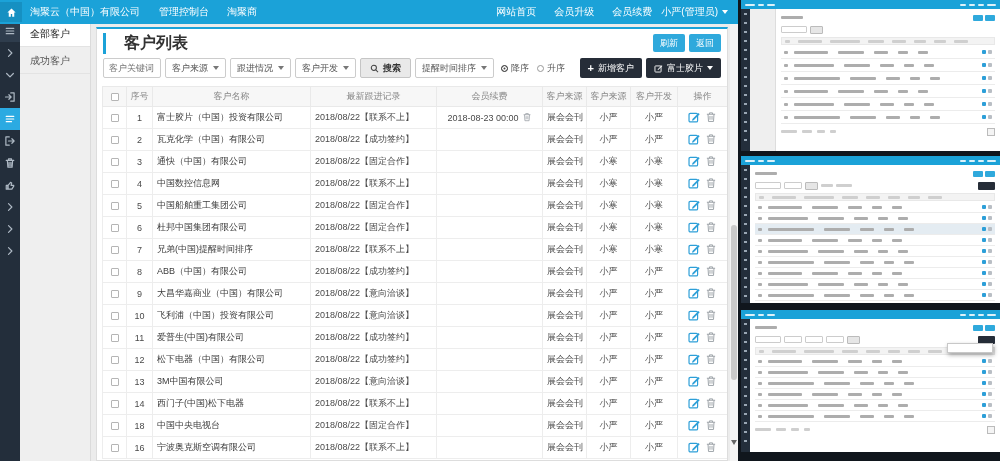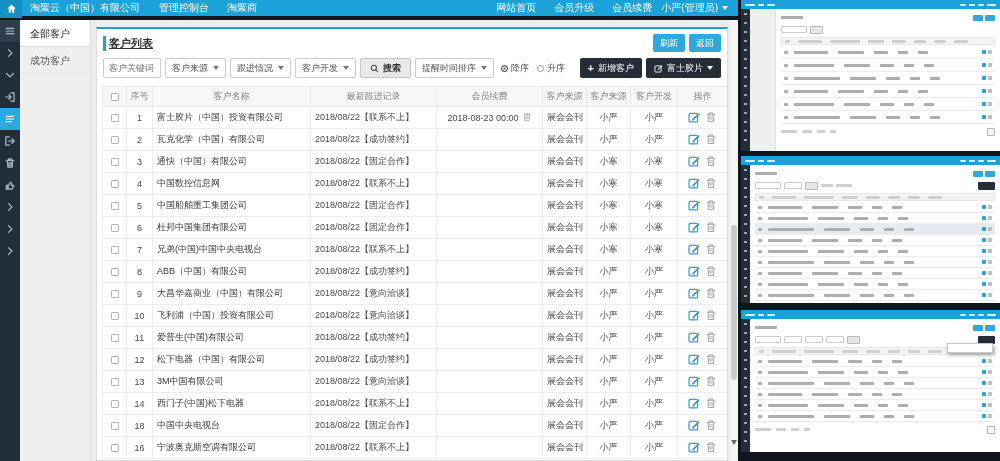--- a/index.html
+++ b/index.html
@@ -1,21 +1,21 @@
 <!DOCTYPE html>
 <html><head>
 <meta charset="utf-8">
 <style>
   * { margin:0; padding:0; box-sizing:border-box; }
   html,body { width:1000px; height:461px; overflow:hidden; background:#10161D;
     font-family:"Liberation Sans","DejaVu Sans",sans-serif; }
   .stage { position:relative; width:1000px; height:461px; }
 
   
-  .navbar { position:absolute; left:0; top:0; width:738px; height:16px; background:#1BA2D8;
+  .navbar { position:absolute; left:0; top:0; width:738px; height:24px; background:#1BA2D8;
     display:flex; align-items:center; color:#fff; font-size:10px; z-index:3; }
   .home-btn { width:22px; height:20px; background:#1690C2; display:flex; align-items:center; justify-content:center; flex:0 0 auto; }
   .nav-item { padding:0 9px; white-space:nowrap; cursor:default; }
   .nav-company { padding:0 10px 0 8px; }
   .nav-spacer { flex:1; }
   .nav-user { display:flex; align-items:center; gap:4px; padding-right:10px; }
   .caret-w { width:0; height:0; border-left:3px solid transparent; border-right:3px solid transparent; border-top:4px solid #fff; }
 
   
   .rail { position:absolute; left:0; top:20px; width:20px; height:441px; background:#232E3B; z-index:2; }
@@ -28,21 +28,21 @@
   .submenu { position:absolute; left:20px; top:20px; width:71px; height:441px; background:#EFEFEF;
     border-right:1px solid #DBDBDB; font-size:10px; color:#555; z-index:2; }
   .submenu-item { height:27px; line-height:27px; padding-left:10px; border-bottom:1px solid #E3E3E3; white-space:nowrap; overflow:hidden; }
   .submenu-item.active { background:#FFF; color:#222; }
 
   
   .content { position:absolute; left:91px; top:20px; width:639px; height:441px; background:#ECECEC; }
   .panel { position:absolute; left:5px; right:2px; top:7px; bottom:0; background:#fff;
     border:1px solid #DDD; border-top:2px solid #1BA2D8; overflow:hidden; }
   .panel-head { height:28px; display:flex; align-items:center; padding:0 6px; }
-  .panel-title { font-size:11px; font-weight:bold; color:#333; border-left:3px solid #1BA2D8; padding-left:3px;text-decoration:underline; }
+  .panel-title { font-size:16px; font-weight:bold; color:#333; border-left:3px solid #1BA2D8; padding-left:18px; }
   .head-spacer { flex:1; }
   .btn-blue { background:#2FA9DC; color:#fff; font-size:9px; height:18px; padding:0 7px; border:none; border-radius:2px; margin-left:4px; cursor:pointer; }
 
   .filter-bar { display:flex; align-items:center; padding:1px 6px 8px 6px; gap:4px; font-size:9px; color:#555; }
   .f-input { width:58px; height:20px; border:1px solid #CCC; border-radius:2px; font-size:9px; padding:0 5px; color:#333; }
   .f-select { height:20px; border:1px solid #CCC; border-radius:2px; background:#fff; display:flex; align-items:center; padding:0 6px; gap:5px; white-space:nowrap; cursor:pointer; }
   .caret-g { width:0; height:0; border-left:3px solid transparent; border-right:3px solid transparent; border-top:4px solid #777; }
   .btn-search { height:20px; background:#E9E9E9; border:1px solid #C5C5C5; border-radius:2px; display:flex; align-items:center; gap:4px; padding:0 9px; color:#333; font-size:9px; font-weight:bold; cursor:pointer; }
   .radio-group { display:flex; align-items:center; gap:8px; margin-left:3px; }
   .radio { display:flex; align-items:center; gap:3px; cursor:pointer; }
@@ -369,21 +369,21 @@
               <td class="c ops-cell"><span style="margin-right: 5px;"><svg viewBox="0 0 14 14">
                     <rect x="1.2" y="2.8" width="10" height="10" rx="1.5" fill="none" stroke="#2D9FD8" stroke-width="1.4"></rect>
                     <path d="M5.2 9.4l7-7 1.4 1.4-7 7-1.9.5z" fill="#2D9FD8"></path>
                   </svg></span><span><svg viewBox="0 0 14 14" fill="none" stroke="#9AA0A6" stroke-width="1.1">
                     <path d="M2.2 3.8h9.6M5.2 3.8V2.2h3.6v1.6M3.5 3.8l.6 8.4h5.8l.6-8.4M5.8 5.8v4.4M8.2 5.8v4.4"></path>
                   </svg></span></td>
             </tr>
             <tr>
               <td class="c"><span class="checkbox"></span></td>
               <td class="c">7</td>
-              <td class="name">兄弟(中国)中国中央电视台</td>
+              <td class="name">兄弟(中国)提醒时间排序</td>
               <td>2018/08/22【联系不上】</td>
               <td class="c"></td>
               <td class="c">展会会刊</td>
               <td class="c">小寒</td>
               <td class="c">小寒</td>
               <td class="c ops-cell"><span style="margin-right: 5px;"><svg viewBox="0 0 14 14">
                     <rect x="1.2" y="2.8" width="10" height="10" rx="1.5" fill="none" stroke="#2D9FD8" stroke-width="1.4"></rect>
                     <path d="M5.2 9.4l7-7 1.4 1.4-7 7-1.9.5z" fill="#2D9FD8"></path>
                   </svg></span><span><svg viewBox="0 0 14 14" fill="none" stroke="#9AA0A6" stroke-width="1.1">
                     <path d="M2.2 3.8h9.6M5.2 3.8V2.2h3.6v1.6M3.5 3.8l.6 8.4h5.8l.6-8.4M5.8 5.8v4.4M8.2 5.8v4.4"></path>

